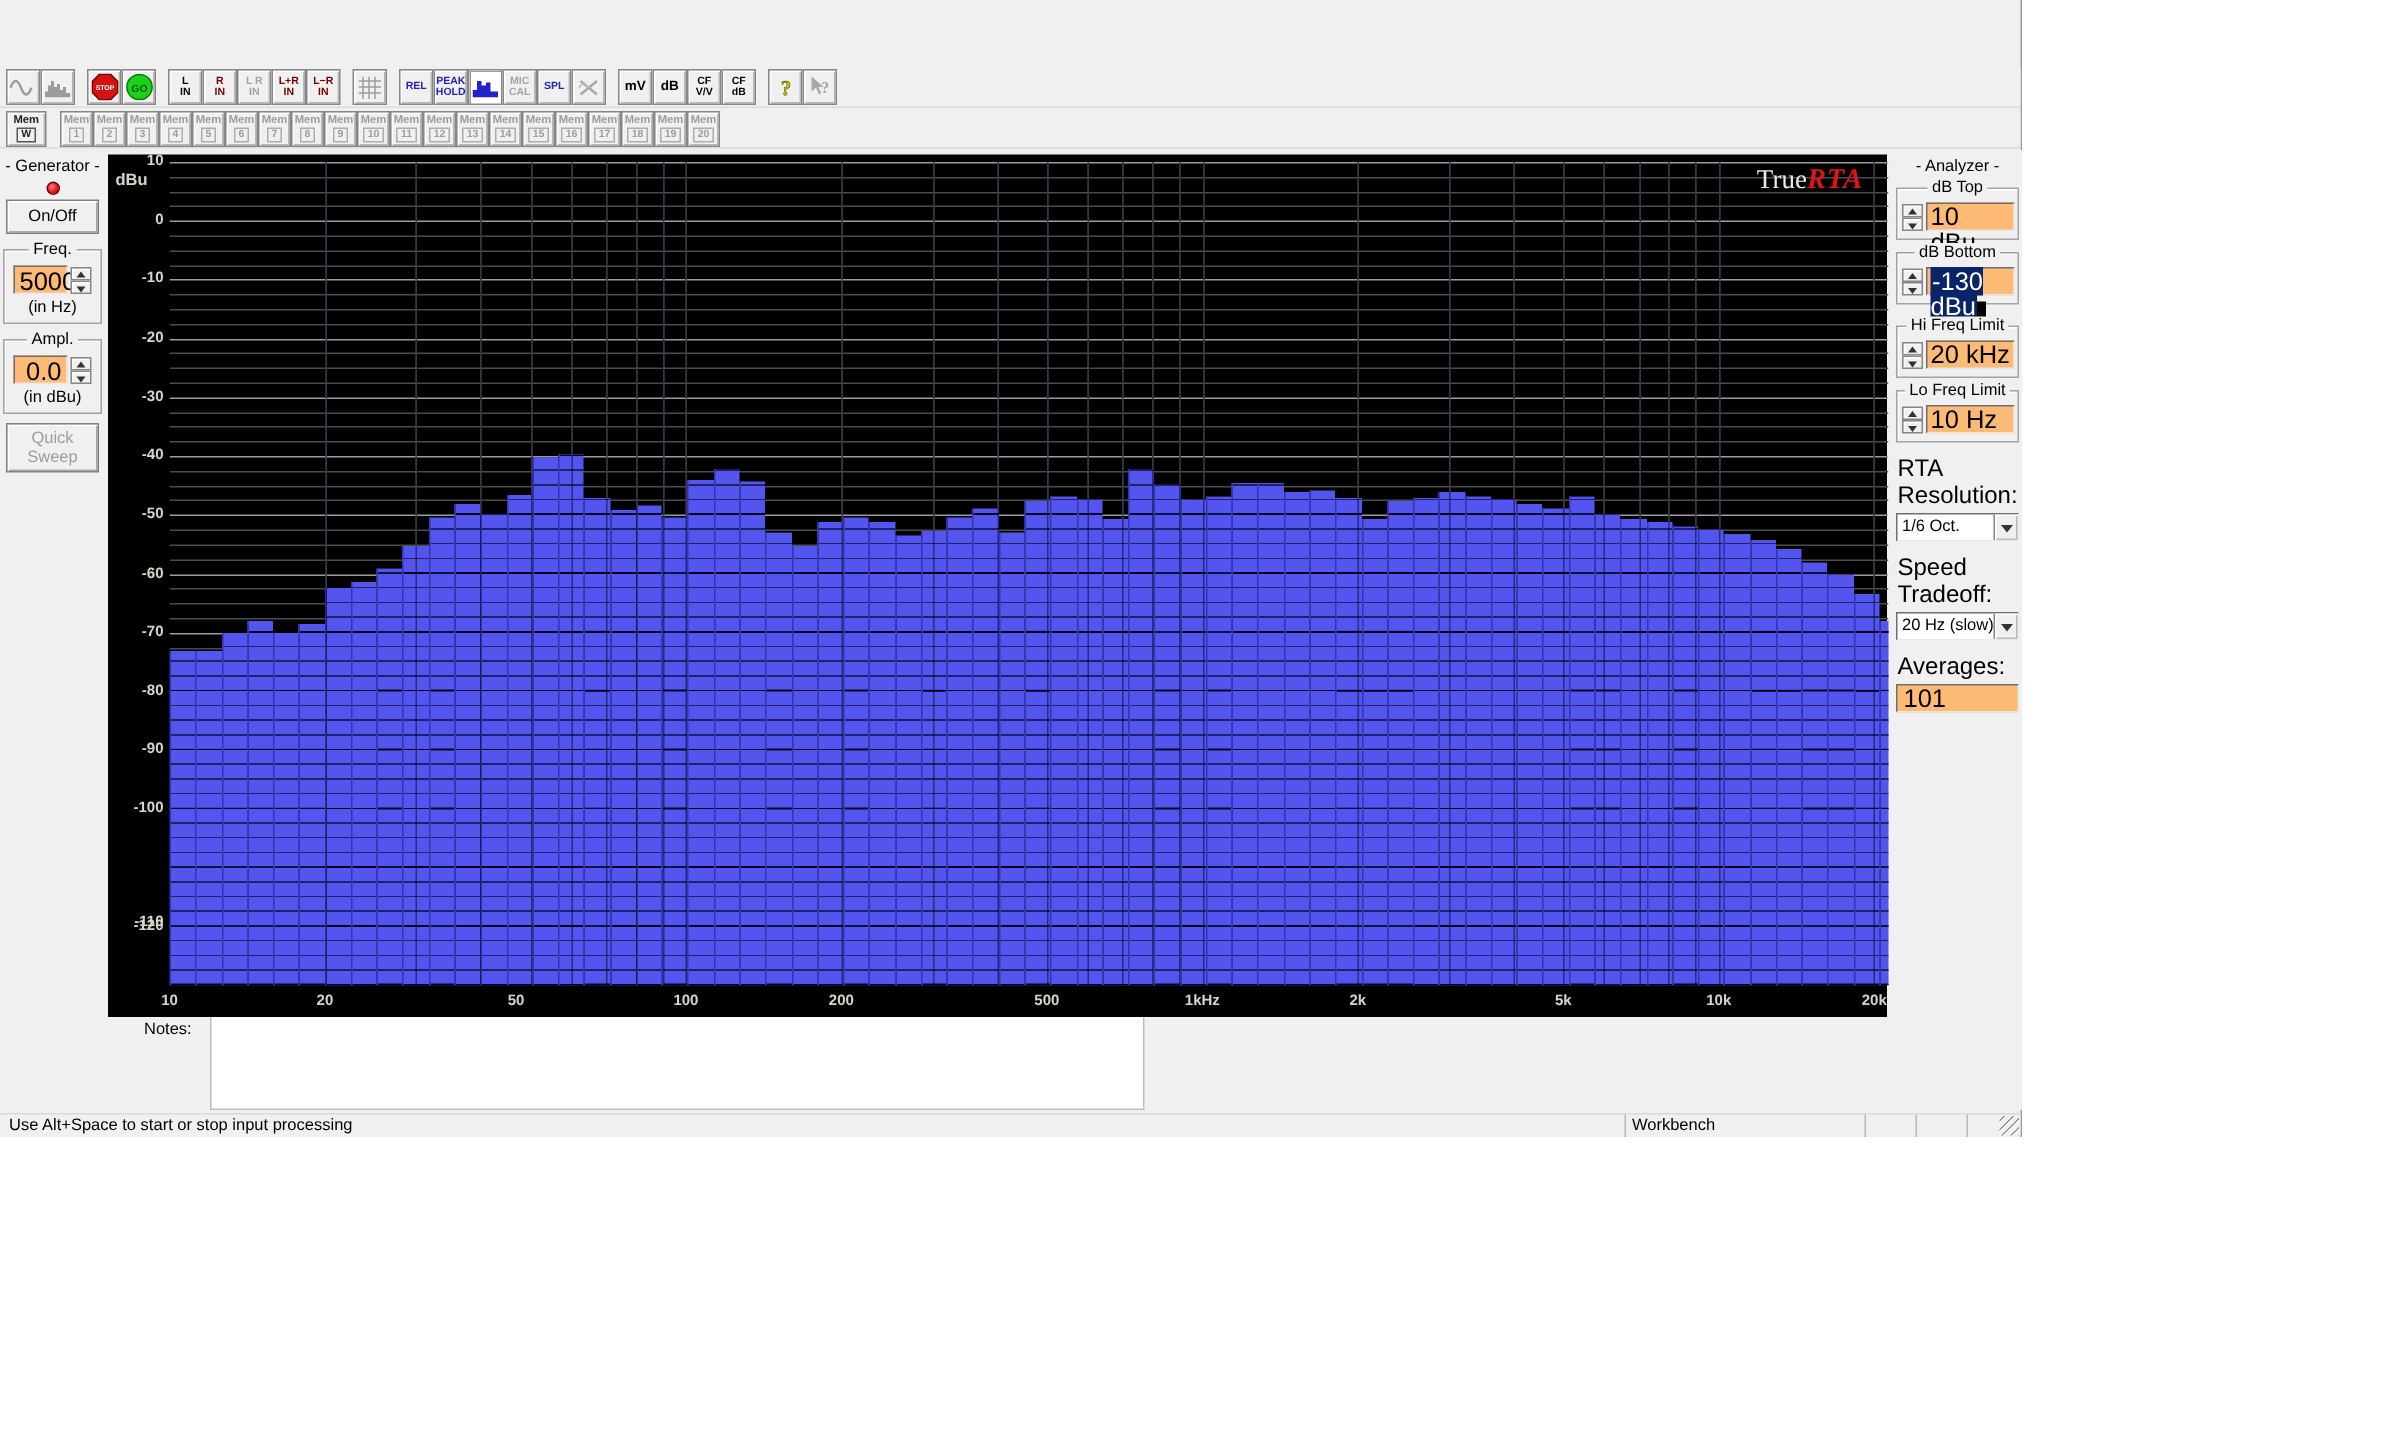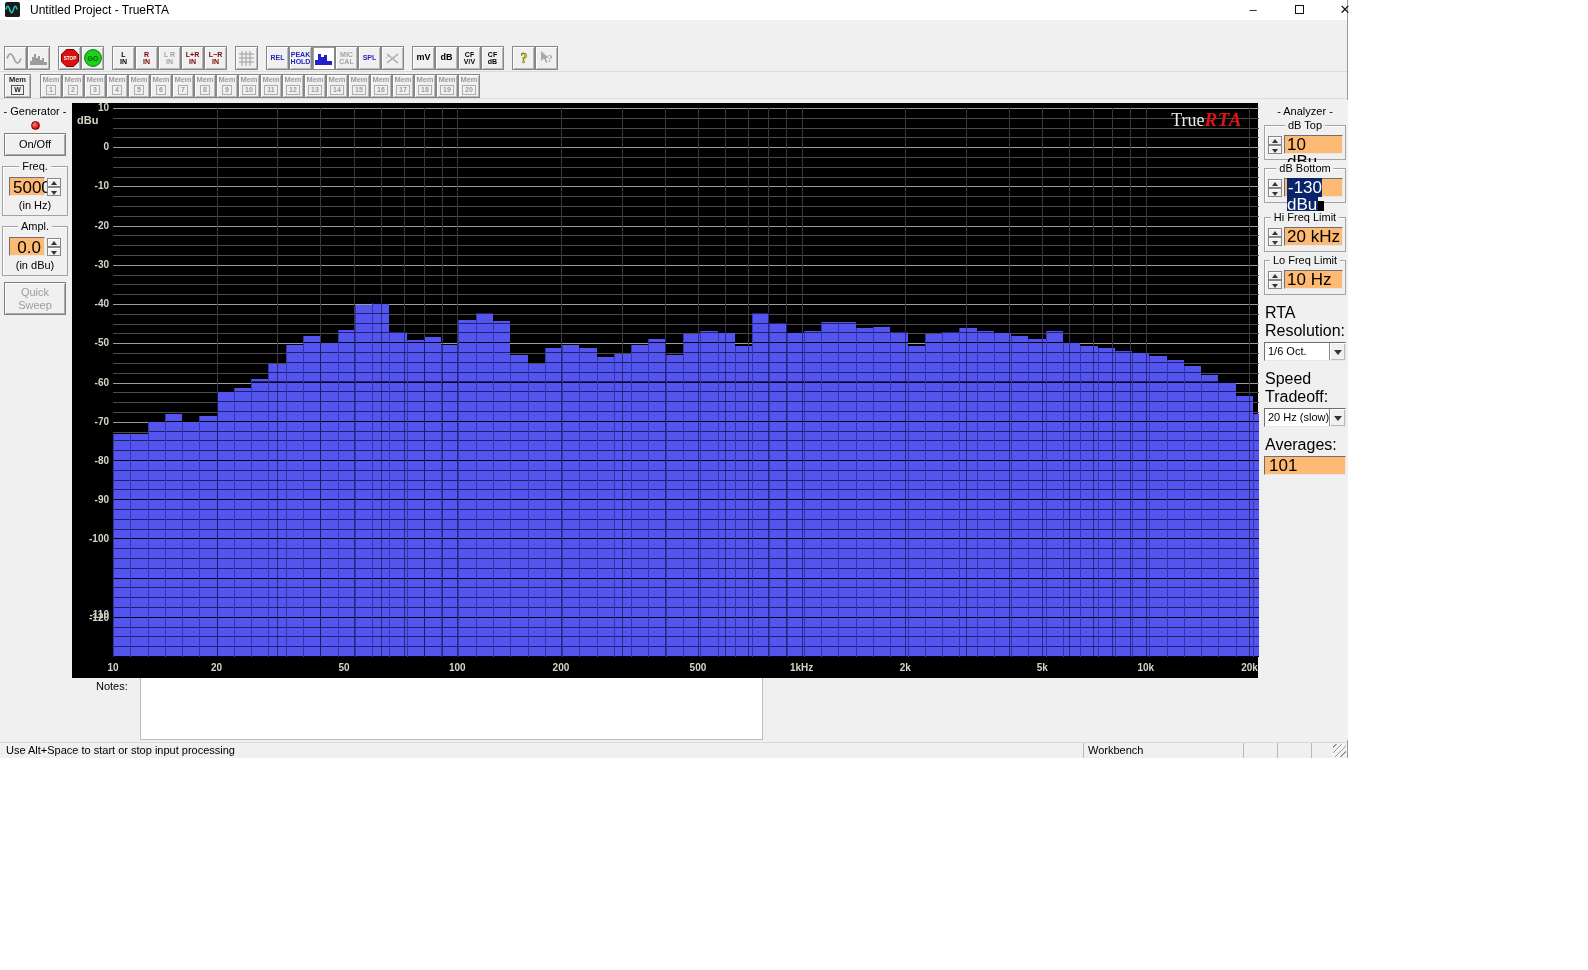--- a/index.html
+++ b/index.html
@@ -97,30 +97,20 @@
   #cell-workbench { left:1083px; width:154px; padding:1px 0 0 4px; }
   #cell-a { left:1243px; width:31px; } #cell-b { left:1277px; width:31px; } #cell-c { left:1311px; width:31px; }
   #grip { position:absolute; right:1px; bottom:1px; width:13px; height:13px;
           background:repeating-linear-gradient(135deg, transparent 0 2px, #9a9a9a 2px 3px, #ffffff 3px 4px); }
 </style>
 </head>
 <body>
 
 <div id="app">
 
-  <div id="titlebar">
-    <svg id="app-icon" viewBox="0 0 16 16">
-      <rect x="0" y="0" width="16" height="16" rx="2" fill="#1a1a1a"></rect>
-      <path d="M1 8 q2 -7 4 0 t4 0 t4 0" stroke="#19c8c8" stroke-width="1.6" fill="none"></path>
-    </svg>
-    <span id="title-text">Untitled Project - TrueRTA</span>
-    <div class="wbtn" id="btn-min">–</div>
-    <div class="wbtn" id="btn-max"><span></span></div>
-    <div class="wbtn" id="btn-close">✕</div>
-  </div>
 
 
   <div id="toolbar">
       <div class="btn3d tb-btn disabled">
         <span style="display: flex;">
           <svg width="19" height="13" viewBox="0 0 19 13">
             <path d="M1 6.5 q3.5 -9 7 0 t7 0" stroke="#9c9c9c" stroke-width="1.6" fill="none"></path>
           </svg>
         </span>
       </div>

